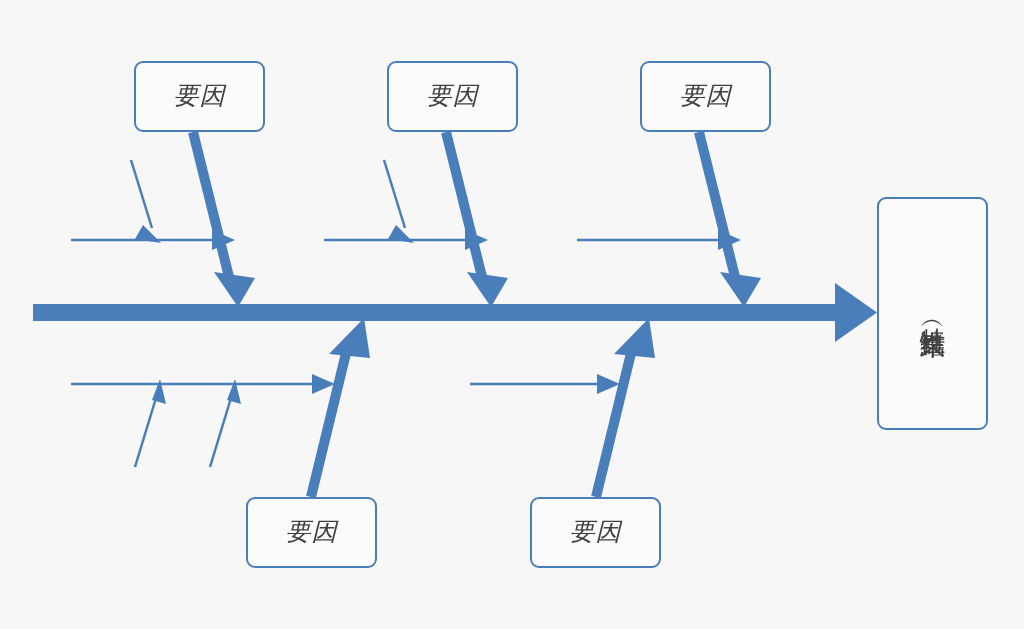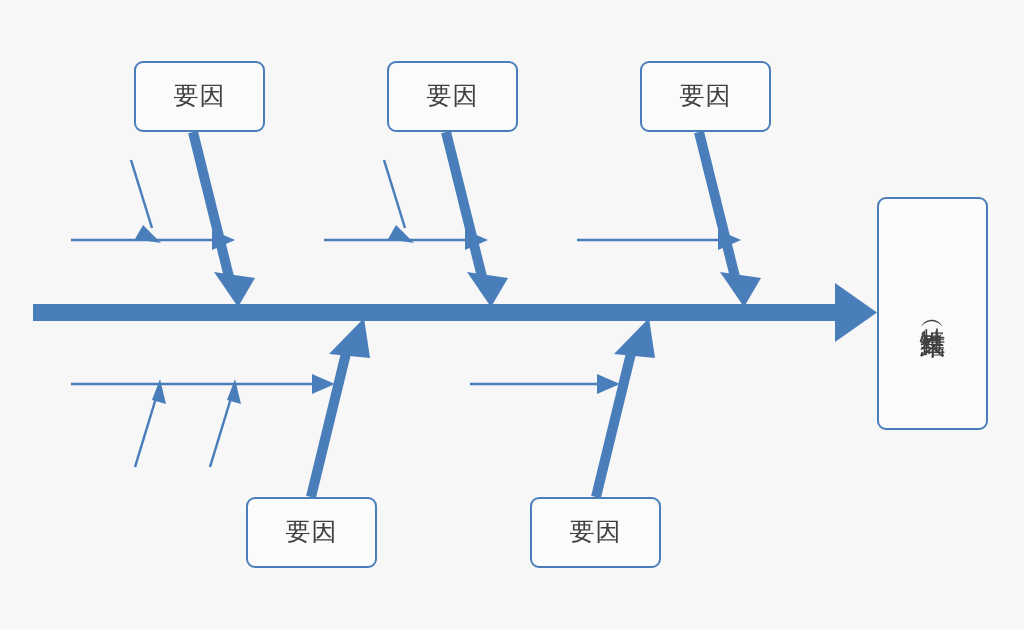--- a/index.html
+++ b/index.html
@@ -27,20 +27,21 @@
   .node-box {
     position: absolute;
     box-sizing: border-box;
     background: #fbfbfb;
     border: 2px solid #4a7ebb;
     border-radius: 9px;
     display: flex;
     align-items: center;
     justify-content: center;
     z-index: 3;
+    font-style: italic;
   }
   .node-label {
     font-family: "DejaVu Sans", "Liberation Sans", sans-serif;
     font-size: 25px;
     color: #404040;
     letter-spacing: 1px;
     line-height: 1.15;
     white-space: nowrap;
   }
   .effect-box {

